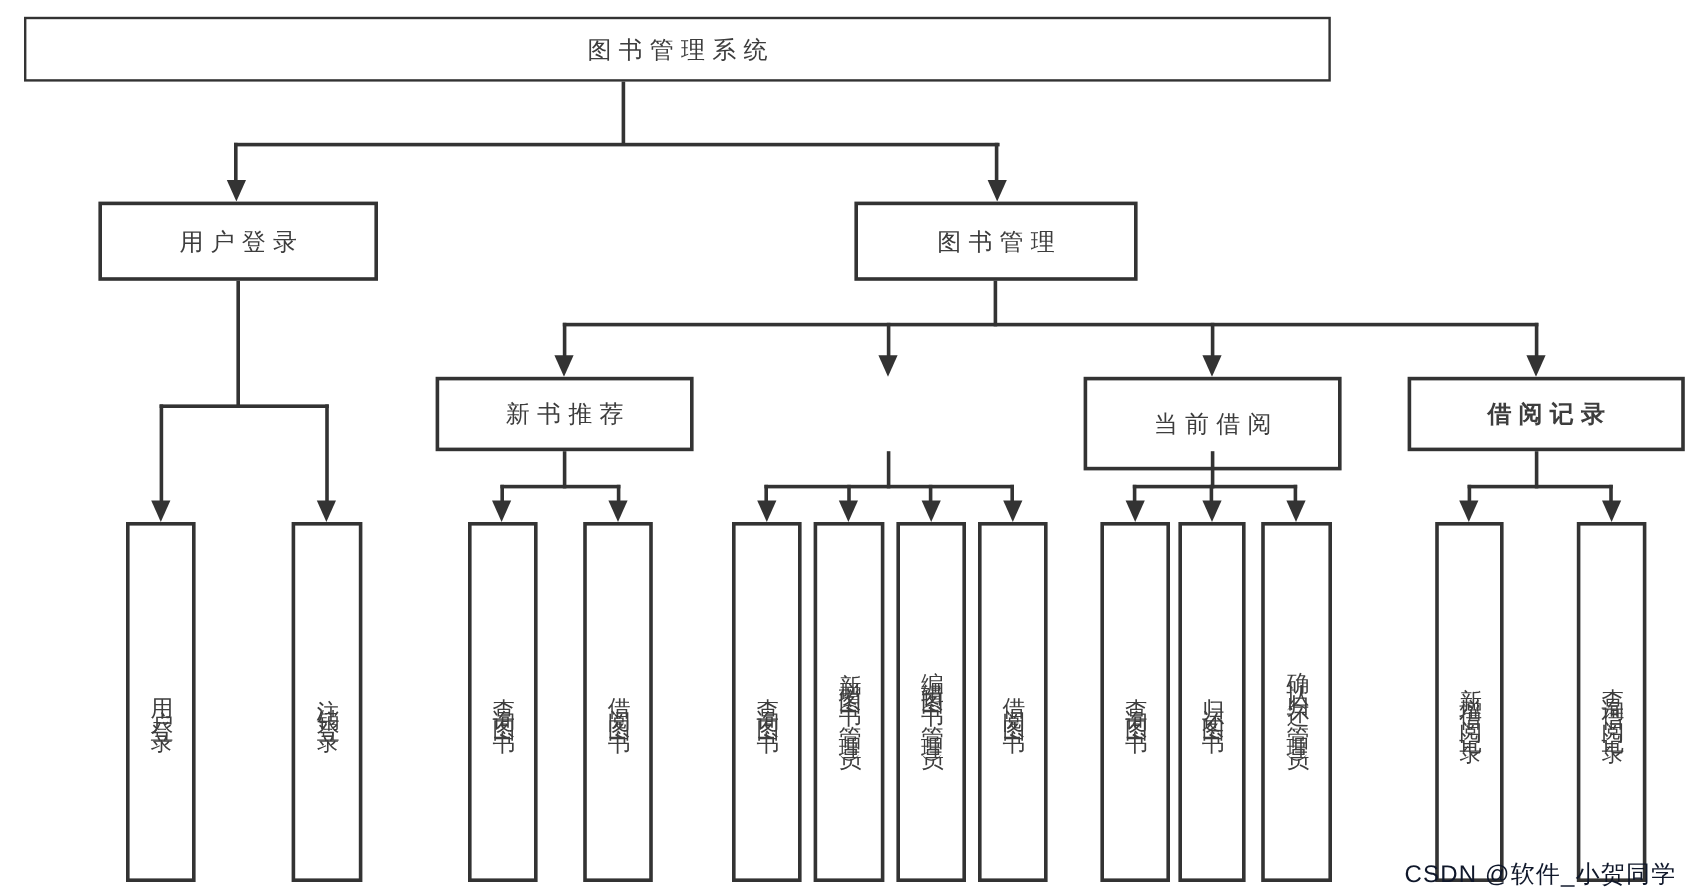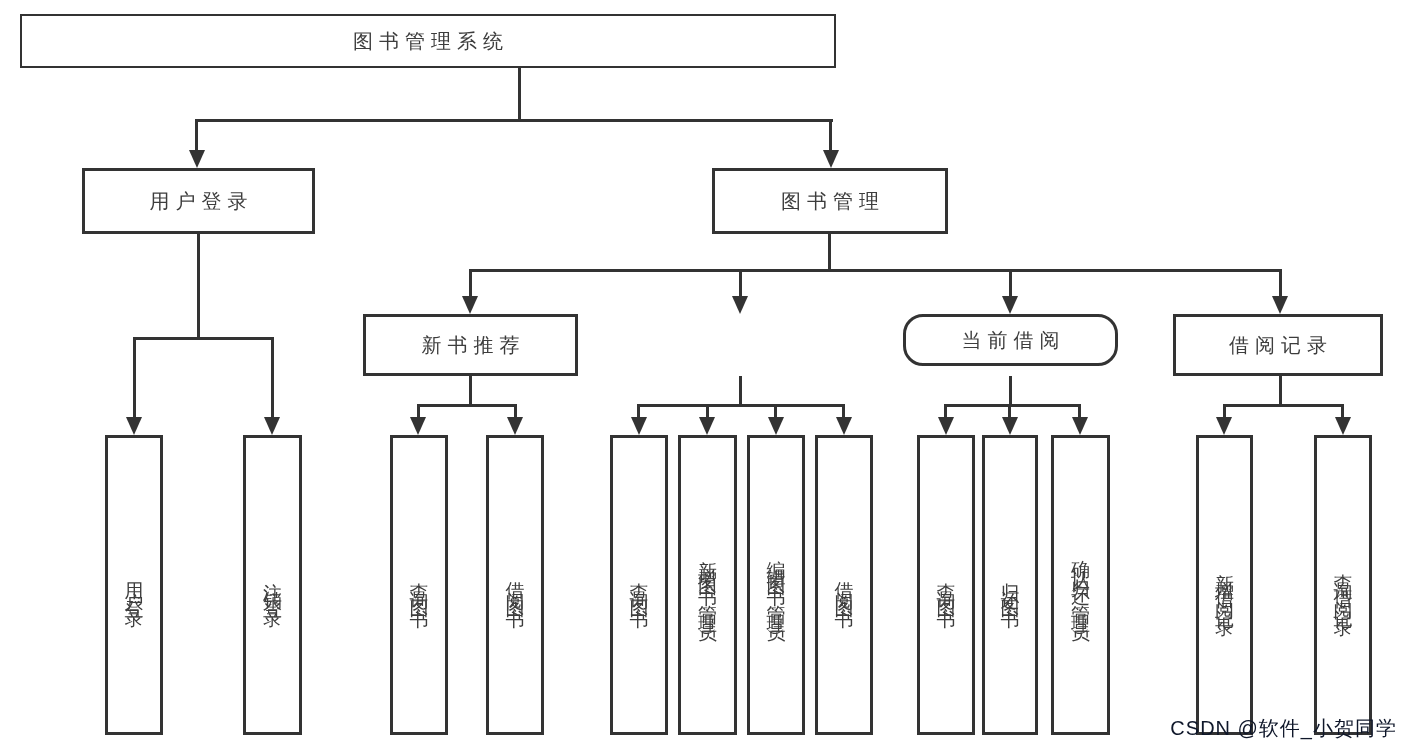--- a/index.html
+++ b/index.html
@@ -70,21 +70,21 @@
     letter-spacing: 1px;
     z-index: 5;
     white-space: nowrap;
   }
 </style>
 </head>
 <body>
 
 <div class="canvas">
 
-  <div class="box root" style="left:20px; top:14px; width:816px; height:54px;">图书管理系统</div>
+  <div class="box root" style="left:20px; top:14px; width:1089px; height:54px;">图书管理系统</div>
 
   <div class="v" style="left:518px; top:68px; height:53px;"></div>
   <div class="h" style="left:195px; top:119px; width:638px;"></div>
   <div class="v" style="left:195px; top:119px; height:34px;"></div>
   <div class="v" style="left:829px; top:119px; height:34px;"></div>
   <div class="arrow" style="left:189px; top:150px;"></div>
   <div class="arrow" style="left:823px; top:150px;"></div>
 
   <div class="box" style="left:82px; top:168px; width:233px; height:66px;">用户登录</div>
   <div class="box" style="left:712px; top:168px; width:236px; height:66px;">图书管理</div>
@@ -101,22 +101,22 @@
   <div class="v" style="left:469px; top:269px; height:30px;"></div>
   <div class="v" style="left:739px; top:269px; height:30px;"></div>
   <div class="v" style="left:1009px; top:269px; height:30px;"></div>
   <div class="v" style="left:1279px; top:269px; height:30px;"></div>
   <div class="arrow" style="left:462px; top:296px;"></div>
   <div class="arrow" style="left:732px; top:296px;"></div>
   <div class="arrow" style="left:1002px; top:296px;"></div>
   <div class="arrow" style="left:1272px; top:296px;"></div>
 
   <div class="box" style="left:363px; top:314px; width:215px; height:62px;">新书推荐</div>
-  <div class="box" style="left:903px; top:314px; width:215px; height:52px;border-radius:20px;">当前借阅</div>
-  <div class="box" style="left:1173px; top:314px; width:210px; height:62px;">借阅记录</div>
+  <div class="box" style="left:903px; top:314px; width:215px; height:78px;">当前借阅</div>
+  <div class="box" style="left:1173px; top:314px; width:231px; height:62px;font-weight:bold;">借阅记录</div>
 
   <div class="v" style="left:469px; top:376px; height:31px;"></div>
   <div class="h" style="left:417px; top:404px; width:100px;"></div>
   <div class="v" style="left:417px; top:404px; height:15px;"></div>
   <div class="v" style="left:514px; top:404px; height:15px;"></div>
   <div class="arrow" style="left:410px; top:417px;"></div>
   <div class="arrow" style="left:507px; top:417px;"></div>
 
   <div class="v" style="left:739px; top:376px; height:31px;"></div>
   <div class="h" style="left:637px; top:404px; width:208px;"></div>

